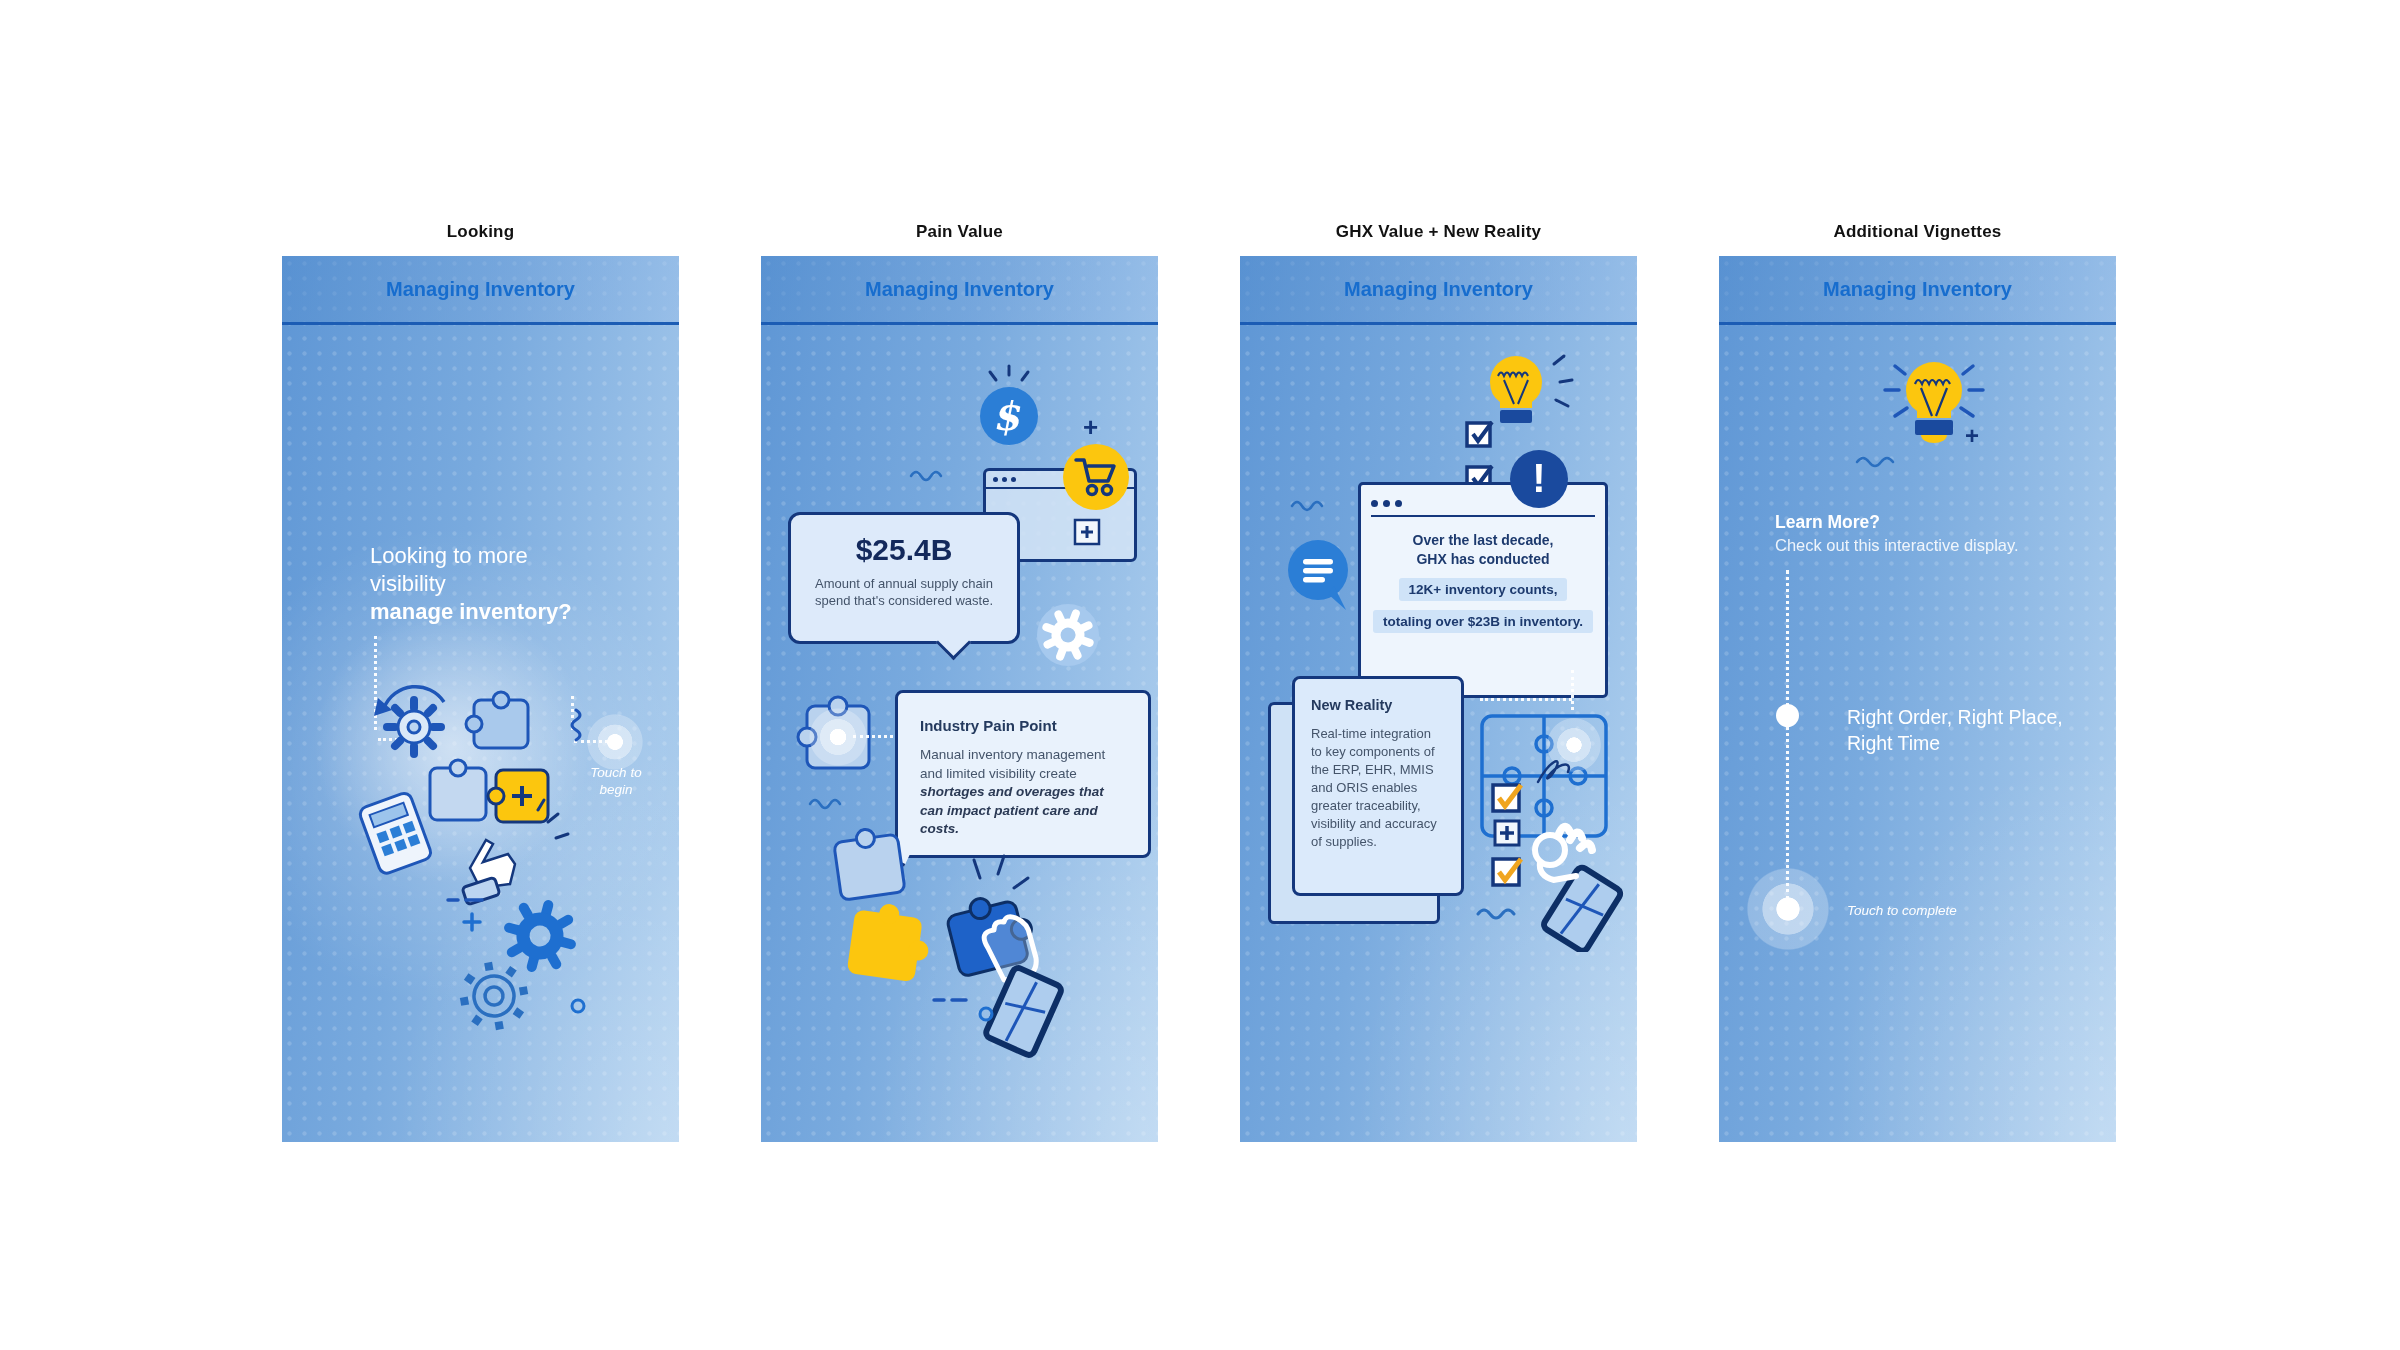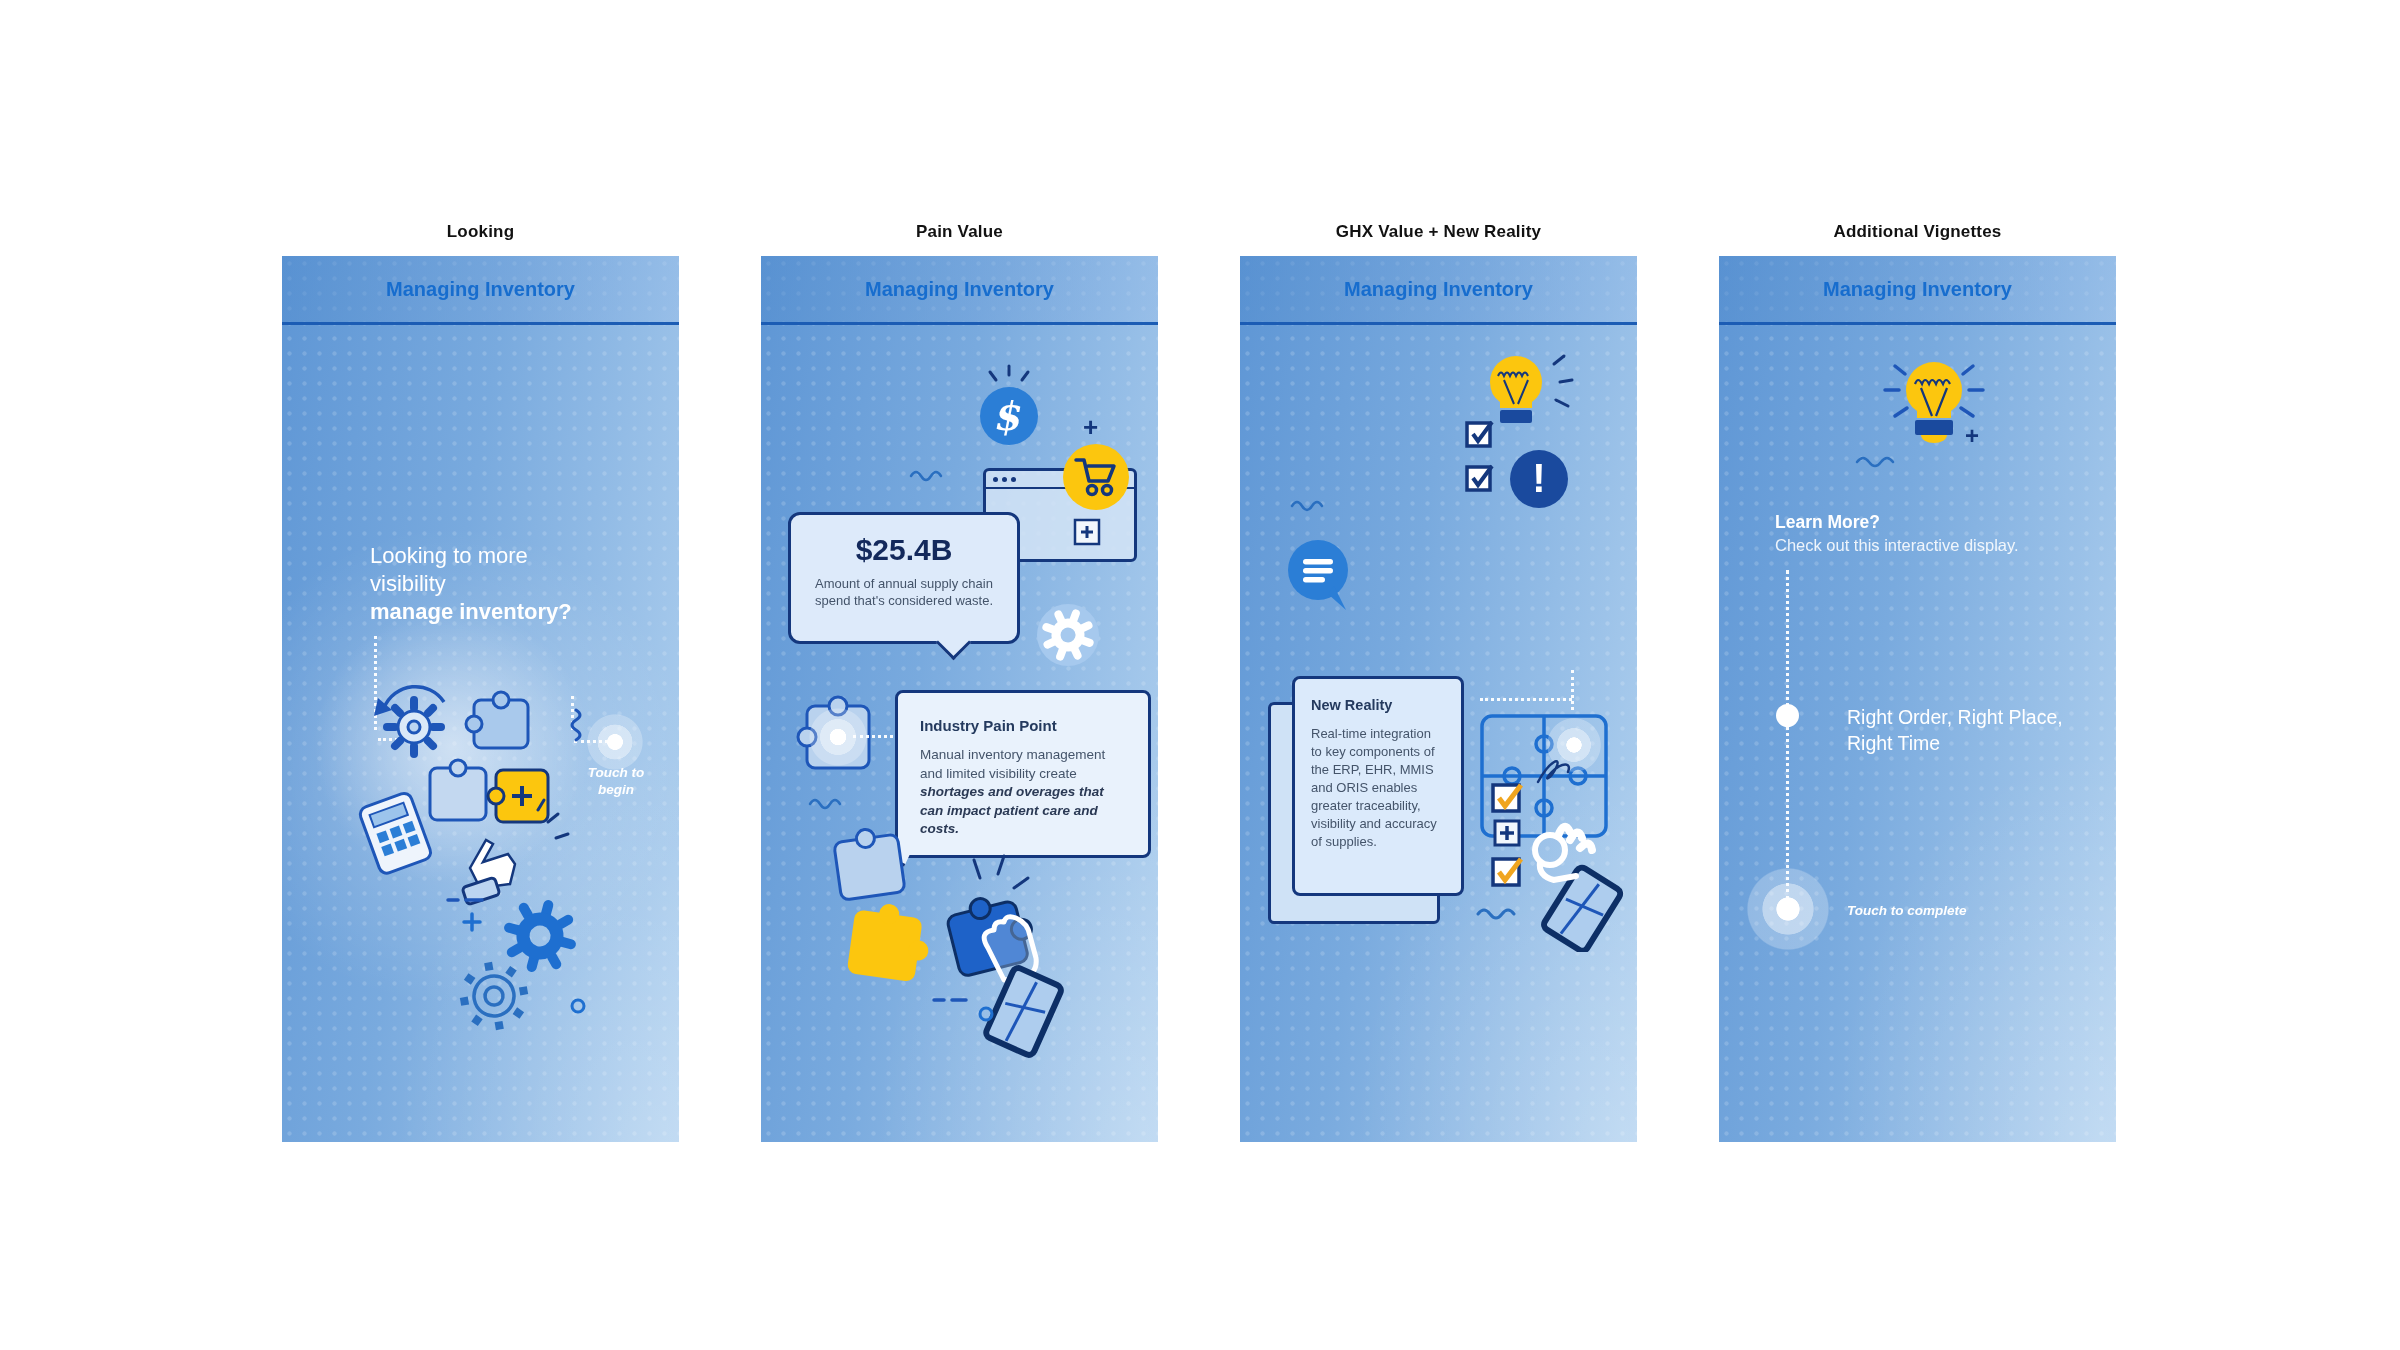--- a/index.html
+++ b/index.html
@@ -21,21 +21,21 @@
   .p-title{line-height:66px;text-align:center;font-size:20px;font-weight:700;color:#176dce;}
   .abs{position:absolute;}
   .dot-v{position:absolute;width:0;border-left:3px dotted rgba(255,255,255,.95);}
   .dot-h{position:absolute;height:0;border-top:3px dotted rgba(255,255,255,.95);}
   .white-dot{position:absolute;background:#fff;border-radius:50%;}
   .glow{position:absolute;border-radius:50%;background:
      radial-gradient(circle,#ffffff 0 17%,rgba(255,255,255,.55) 18% 38%,
      rgba(255,255,255,.25) 39% 60%,rgba(255,255,255,0) 62%);}
   .soft-glow{position:absolute;border-radius:50%;background:
      radial-gradient(circle,rgba(255,255,255,.50) 0%,rgba(255,255,255,0) 65%);}
-  .touch-label{position:absolute;color:#fff;font-weight:700;font-style:italic;
+  .touch-label{position:absolute;color:#fff;font-weight:400;font-style:italic;
      font-size:13.5px;line-height:17px;}
   .headline{position:absolute;color:#fff;font-size:22px;line-height:28px;font-weight:400;}
   .headline b{font-weight:700;}
   .speech{position:absolute;background:#ddeafa;border:3px solid #14377d;border-radius:12px;
      text-align:center;}
   .speech .tail{position:absolute;width:22px;height:22px;background:#ddeafa;
      border-right:3px solid #14377d;border-bottom:3px solid #14377d;
      transform:rotate(45deg);bottom:-14px;left:150px;}
   .stat-value{font-size:30px;font-weight:700;color:#13295c;margin-top:18px;}
   .stat-caption{font-size:13px;line-height:17px;color:#44546a;margin-top:8px;padding:0 22px;}
@@ -360,20 +360,33 @@
         <rect x="3" y="5" width="23" height="23" fill="#fff" stroke="#14377d" stroke-width="3.5"></rect>
         <path d="M9 16 l5 7 L28 4" fill="none" stroke="#14377d" stroke-width="4"></path>
       </svg>
 
       <div class="abs" style="left:50px;top:242px">
         <svg width="42" height="14">
             <path d="M2 8 q5 -8 10 0 t10 0 t10 0" fill="none" stroke="#2a6fc0" stroke-width="2.5" stroke-linecap="round"></path>
           </svg>
       </div>
 
+      <div class="statcard" style="left:118px;top:226px;width:244px;height:210px">
+        <div class="bar">
+            <i></i>
+            <i></i>
+            <i></i>
+          </div>
+        <div class="stat-intro">
+          <span>Over the last decade,</span><br>
+          <span>GHX has conducted</span>
+        </div>
+        <span class="pill">12K+ inventory counts,</span>
+        <span class="pill">totaling over $23B in inventory.</span>
+      </div>
       <svg class="abs" style="left:268px;top:192px" width="62" height="62" viewBox="0 0 62 62">
         <circle cx="31" cy="31" r="29" fill="#1a4a9e"></circle>
         <text x="31" y="44" text-anchor="middle" font-size="40" font-weight="bold" fill="#ffffff" font-family="Liberation Sans, sans-serif">!</text>
       </svg>
 
       <svg class="abs" style="left:44px;top:282px" width="76" height="80" viewBox="0 0 76 80">
         <circle cx="34" cy="32" r="30" fill="#2b7ed6"></circle>
         <path d="M44 56 L62 72 L50 48 Z" fill="#2b7ed6"></path>
         <g fill="#ffffff">
           <rect x="19" y="21" width="30" height="5.5" rx="2.7"></rect>

